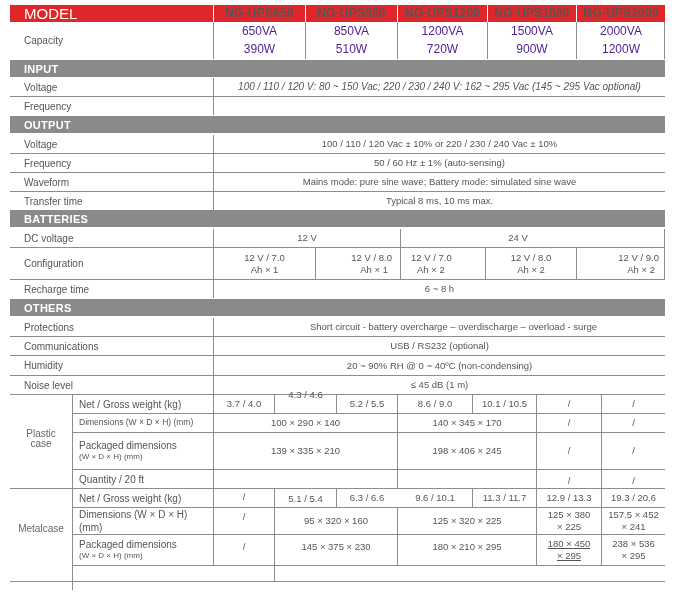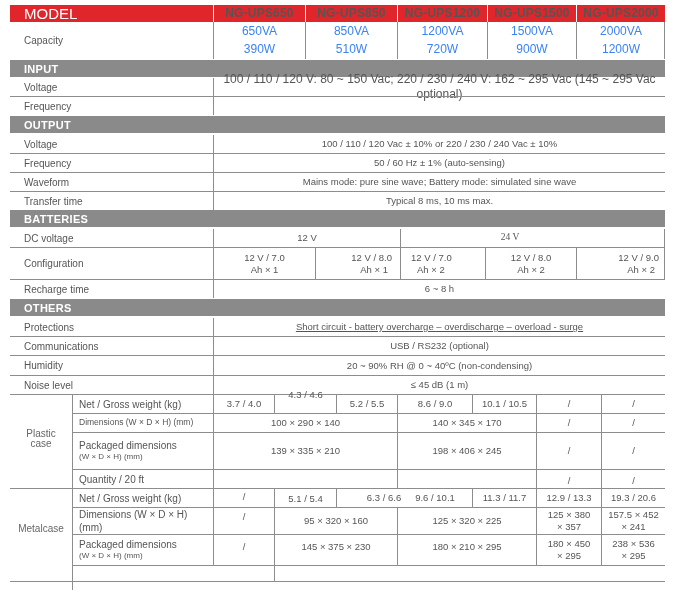--- a/index.html
+++ b/index.html
@@ -8,21 +8,21 @@
   .abs { position:absolute; box-sizing:border-box; }
   .hdr-red { background:#e0262a; color:#fff; font-weight:bold; }
   .hdr-gray { background:#8a8a8b; color:#fff; font-weight:bold; font-size:11px;
               padding-left:14px; display:flex; align-items:center; letter-spacing:0.3px;}
   .cell { display:flex; align-items:center; justify-content:center; text-align:center;
           font-size:9.5px; color:#555; line-height:1.25; }
   .lbl { display:flex; align-items:center; font-size:10px; color:#555; padding-left:14px; }
   .vline { position:absolute; width:1px; background:#8d8d8d; }
   .hline { position:absolute; height:1px; background:#8d8d8d; }
   .model { font-size:12px; letter-spacing:0.2px; }
-  .cap { font-size:12px; color:#3b82f6; line-height:1.45; }
+  .cap { font-size:12px; color:#4c1d95; line-height:1.45; }
   .sub { font-size:10px; color:#555; display:flex; align-items:center; padding-left:6px; line-height:1.3;}
   .sub.small { font-size:8.5px; }
   .case-lbl { font-size:10px; color:#666; text-align:center; line-height:1.05; display:flex; align-items:center; justify-content:center; }
 </style>
 </head>
 <body>
 
 <div class="abs hdr-red" style="left:10px;top:5px;width:655px;height:17px;"></div>
 <div class="abs" style="left:24px;top:5px;height:17px;line-height:17px;color:#fff;font-weight:normal;font-size:15px;">MODEL</div>
 <div class="abs cell model hdr-red" style="left:214px;top:5px;width:91px;height:17px;background:transparent;">NG-UPS650</div>
@@ -59,21 +59,21 @@
   </div>
 <div class="vline" style="left:213px;top:22px;height:37px;"></div>
 <div class="vline" style="left:305px;top:22px;height:37px;"></div>
 <div class="vline" style="left:397px;top:22px;height:37px;"></div>
 <div class="vline" style="left:487px;top:22px;height:37px;"></div>
 <div class="vline" style="left:576px;top:22px;height:37px;"></div>
 <div class="vline" style="left:664px;top:22px;height:37px;"></div>
 
 <div class="abs hdr-gray" style="left:10px;top:60px;width:655px;height:17px;">INPUT</div>
 <div class="abs lbl" style="left:10px;top:78px;width:203px;height:18px;">Voltage</div>
-<div class="abs cell" style="left:214px;top:78px;width:451px;height:18px;font-size:12px;">100 / 110 / 120 V: 80 ~ 150 Vac; 220 / 230 / 240 V: 162 ~ 295 Vac (145 ~ 295 Vac optional)</div>
+<div class="abs cell" style="left:214px;top:78px;width:451px;height:18px;font-size:10px;font-style:italic;">100 / 110 / 120 V: 80 ~ 150 Vac; 220 / 230 / 240 V: 162 ~ 295 Vac (145 ~ 295 Vac optional)</div>
 <div class="hline" style="left:10px;top:96px;width:655px;"></div>
 <div class="abs lbl" style="left:10px;top:97px;width:203px;height:18px;">Frequency</div>
 <div class="abs cell" style="left:214px;top:97px;width:451px;height:18px;margin-top:17px;">50 / 60 Hz ± 10% (auto-sensing)</div>
 <div class="vline" style="left:213px;top:78px;height:37px;"></div>
 
 <div class="abs hdr-gray" style="left:10px;top:116px;width:655px;height:17px;">OUTPUT</div>
 <div class="abs lbl" style="left:10px;top:135px;width:203px;height:18px;">Voltage</div>
 <div class="abs cell" style="left:214px;top:135px;width:451px;height:18px;">100 / 110 / 120 Vac ± 10% or 220 / 230 / 240 Vac ± 10%</div>
 <div class="hline" style="left:10px;top:153px;width:655px;"></div>
 <div class="abs lbl" style="left:10px;top:154px;width:203px;height:18px;">Frequency</div>
@@ -82,21 +82,21 @@
 <div class="abs lbl" style="left:10px;top:173px;width:203px;height:18px;">Waveform</div>
 <div class="abs cell" style="left:214px;top:173px;width:451px;height:18px;">Mains mode: pure sine wave; Battery mode: simulated sine wave</div>
 <div class="hline" style="left:10px;top:191px;width:655px;"></div>
 <div class="abs lbl" style="left:10px;top:192px;width:203px;height:18px;">Transfer time</div>
 <div class="abs cell" style="left:214px;top:192px;width:451px;height:18px;">Typical 8 ms, 10 ms max.</div>
 <div class="vline" style="left:213px;top:135px;height:75px;"></div>
 
 <div class="abs hdr-gray" style="left:10px;top:210px;width:655px;height:17px;">BATTERIES</div>
 <div class="abs lbl" style="left:10px;top:229px;width:203px;height:18px;">DC voltage</div>
 <div class="abs cell" style="left:214px;top:229px;width:186px;height:18px;">12 V</div>
-<div class="abs cell" style="left:378px;top:229px;width:264px;height:18px;font-family:Liberation Serif, serif;">24 V</div>
+<div class="abs cell" style="left:386px;top:229px;width:264px;height:18px;">24 V</div>
 <div class="vline" style="left:400px;top:229px;height:18px;"></div>
 <div class="hline" style="left:10px;top:247px;width:655px;"></div>
 
 <div class="abs lbl" style="left:10px;top:248px;width:203px;height:31px;">Configuration</div>
 <div class="abs cell" style="left:214px;top:248px;width:101px;height:31px;flex-direction:column;">
     <span>12 V / 7.0</span>
     <span>Ah × 1</span>
   </div>
 <div class="abs cell" style="left:316px;top:248px;width:84px;height:31px;flex-direction:column;align-items:flex-end;padding-right:8px;">
     <span>12 V / 8.0</span>
@@ -120,21 +120,21 @@
 <div class="vline" style="left:576px;top:248px;height:31px;"></div>
 <div class="vline" style="left:664px;top:229px;height:50px;"></div>
 <div class="hline" style="left:10px;top:279px;width:655px;"></div>
 
 <div class="abs lbl" style="left:10px;top:280px;width:203px;height:18px;">Recharge time</div>
 <div class="abs cell" style="left:214px;top:280px;width:451px;height:18px;">6 ~ 8 h</div>
 <div class="vline" style="left:213px;top:229px;height:69px;"></div>
 
 <div class="abs hdr-gray" style="left:10px;top:299px;width:655px;height:17px;">OTHERS</div>
 <div class="abs lbl" style="left:10px;top:318px;width:203px;height:18px;">Protections</div>
-<div class="abs cell" style="left:214px;top:318px;width:451px;height:18px;text-decoration:underline;">Short circuit - battery overcharge – overdischarge – overload - surge</div>
+<div class="abs cell" style="left:228px;top:318px;width:451px;height:18px;">Short circuit - battery overcharge – overdischarge – overload - surge</div>
 <div class="hline" style="left:10px;top:336px;width:655px;"></div>
 <div class="abs lbl" style="left:10px;top:337px;width:203px;height:18px;">Communications</div>
 <div class="abs cell" style="left:214px;top:337px;width:451px;height:18px;">USB / RS232  (optional)</div>
 <div class="hline" style="left:10px;top:355px;width:655px;"></div>
 <div class="abs lbl" style="left:10px;top:356px;width:203px;height:19px;">Humidity</div>
 <div class="abs cell" style="left:214px;top:356px;width:451px;height:19px;">20 ~ 90% RH @ 0 ~ 40ºC (non-condensing)</div>
 <div class="hline" style="left:10px;top:375px;width:655px;"></div>
 <div class="abs lbl" style="left:10px;top:376px;width:203px;height:18px;">Noise level</div>
 <div class="abs cell" style="left:214px;top:376px;width:451px;height:18px;">≤ 45 dB (1 m)</div>
 <div class="vline" style="left:213px;top:318px;height:76px;"></div>
@@ -188,51 +188,51 @@
 <div class="hline" style="left:10px;top:488px;width:655px;"></div>
 
 <div class="abs case-lbl" style="left:10px;top:489px;width:62px;height:80px;">
   <span>Metal</span>
   <span>case</span>
 </div>
 
 <div class="abs sub" style="left:73px;top:489px;width:140px;height:18px;">Net / Gross weight (kg)</div>
 <div class="abs cell" style="left:214px;top:488px;width:60px;height:18px;">/</div>
 <div class="abs cell" style="left:275px;top:490px;width:61px;height:18px;">5.1 / 5.4</div>
-<div class="abs cell" style="left:354px;top:489px;width:60px;height:18px;">6.3 / 6.6</div>
+<div class="abs cell" style="left:337px;top:489px;width:60px;height:18px;">6.3 / 6.6</div>
 <div class="abs cell" style="left:398px;top:489px;width:74px;height:18px;">9.6 / 10.1</div>
 <div class="abs cell" style="left:473px;top:489px;width:63px;height:18px;">11.3 / 11.7</div>
 <div class="abs cell" style="left:537px;top:489px;width:64px;height:18px;">12.9 / 13.3</div>
 <div class="abs cell" style="left:602px;top:489px;width:63px;height:18px;">19.3 / 20.6</div>
 <div class="vline" style="left:336px;top:488px;height:19px;"></div>
 <div class="vline" style="left:472px;top:488px;height:19px;"></div>
 <div class="hline" style="left:72px;top:507px;width:593px;"></div>
 
 <div class="abs sub" style="left:73px;top:508px;width:140px;height:26px;">Dimensions (W × D × H) (mm)</div>
 <div class="abs cell" style="left:214px;top:506px;width:60px;height:22px;">/</div>
 <div class="abs cell" style="left:275px;top:508px;width:122px;height:26px;">95 × 320 × 160</div>
 <div class="abs cell" style="left:398px;top:508px;width:138px;height:26px;">125 × 320 × 225</div>
 <div class="abs cell" style="left:537px;top:508px;width:64px;height:26px;flex-direction:column;">
     <span>125 × 380</span>
-    <span>× 357</span>
+    <span>× 225</span>
   </div>
 <div class="abs cell" style="left:602px;top:508px;width:63px;height:26px;flex-direction:column;">
     <span>157.5 × 452</span>
     <span>× 241</span>
   </div>
 <div class="hline" style="left:72px;top:534px;width:593px;"></div>
 
 <div class="abs sub" style="left:73px;top:535px;width:140px;height:30px;flex-direction:column;align-items:flex-start;justify-content:center;">
   <span>Packaged dimensions</span>
   <span style="font-size:8px;">(W × D × H) (mm)</span>
 </div>
 <div class="abs cell" style="left:214px;top:535px;width:60px;height:24px;">/</div>
 <div class="abs cell" style="left:275px;top:535px;width:122px;height:24px;">145 × 375 × 230</div>
 <div class="abs cell" style="left:398px;top:535px;width:138px;height:24px;">180 × 210 × 295</div>
-<div class="abs cell" style="left:537px;top:535px;width:64px;height:30px;flex-direction:column;">
+<div class="abs cell" style="left:537px;top:535px;width:64px;height:30px;flex-direction:column;text-decoration:underline;">
     <span>180 × 450</span>
     <span>× 295</span>
   </div>
 <div class="abs cell" style="left:602px;top:535px;width:63px;height:30px;flex-direction:column;">
     <span>238 × 536</span>
     <span>× 295</span>
   </div>
 <div class="vline" style="left:274px;top:488px;height:94px;"></div>
 <div class="vline" style="left:397px;top:507px;height:58px;"></div>
 <div class="vline" style="left:536px;top:488px;height:77px;"></div>

